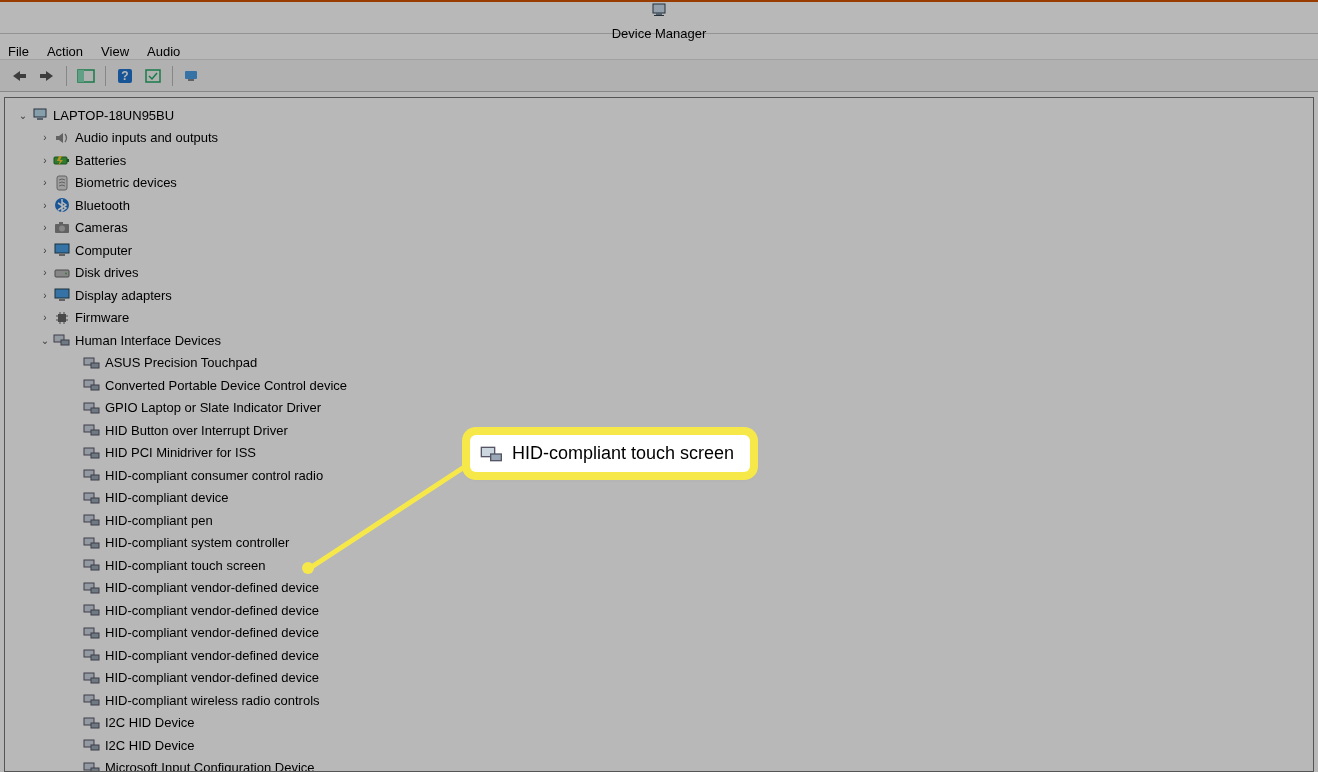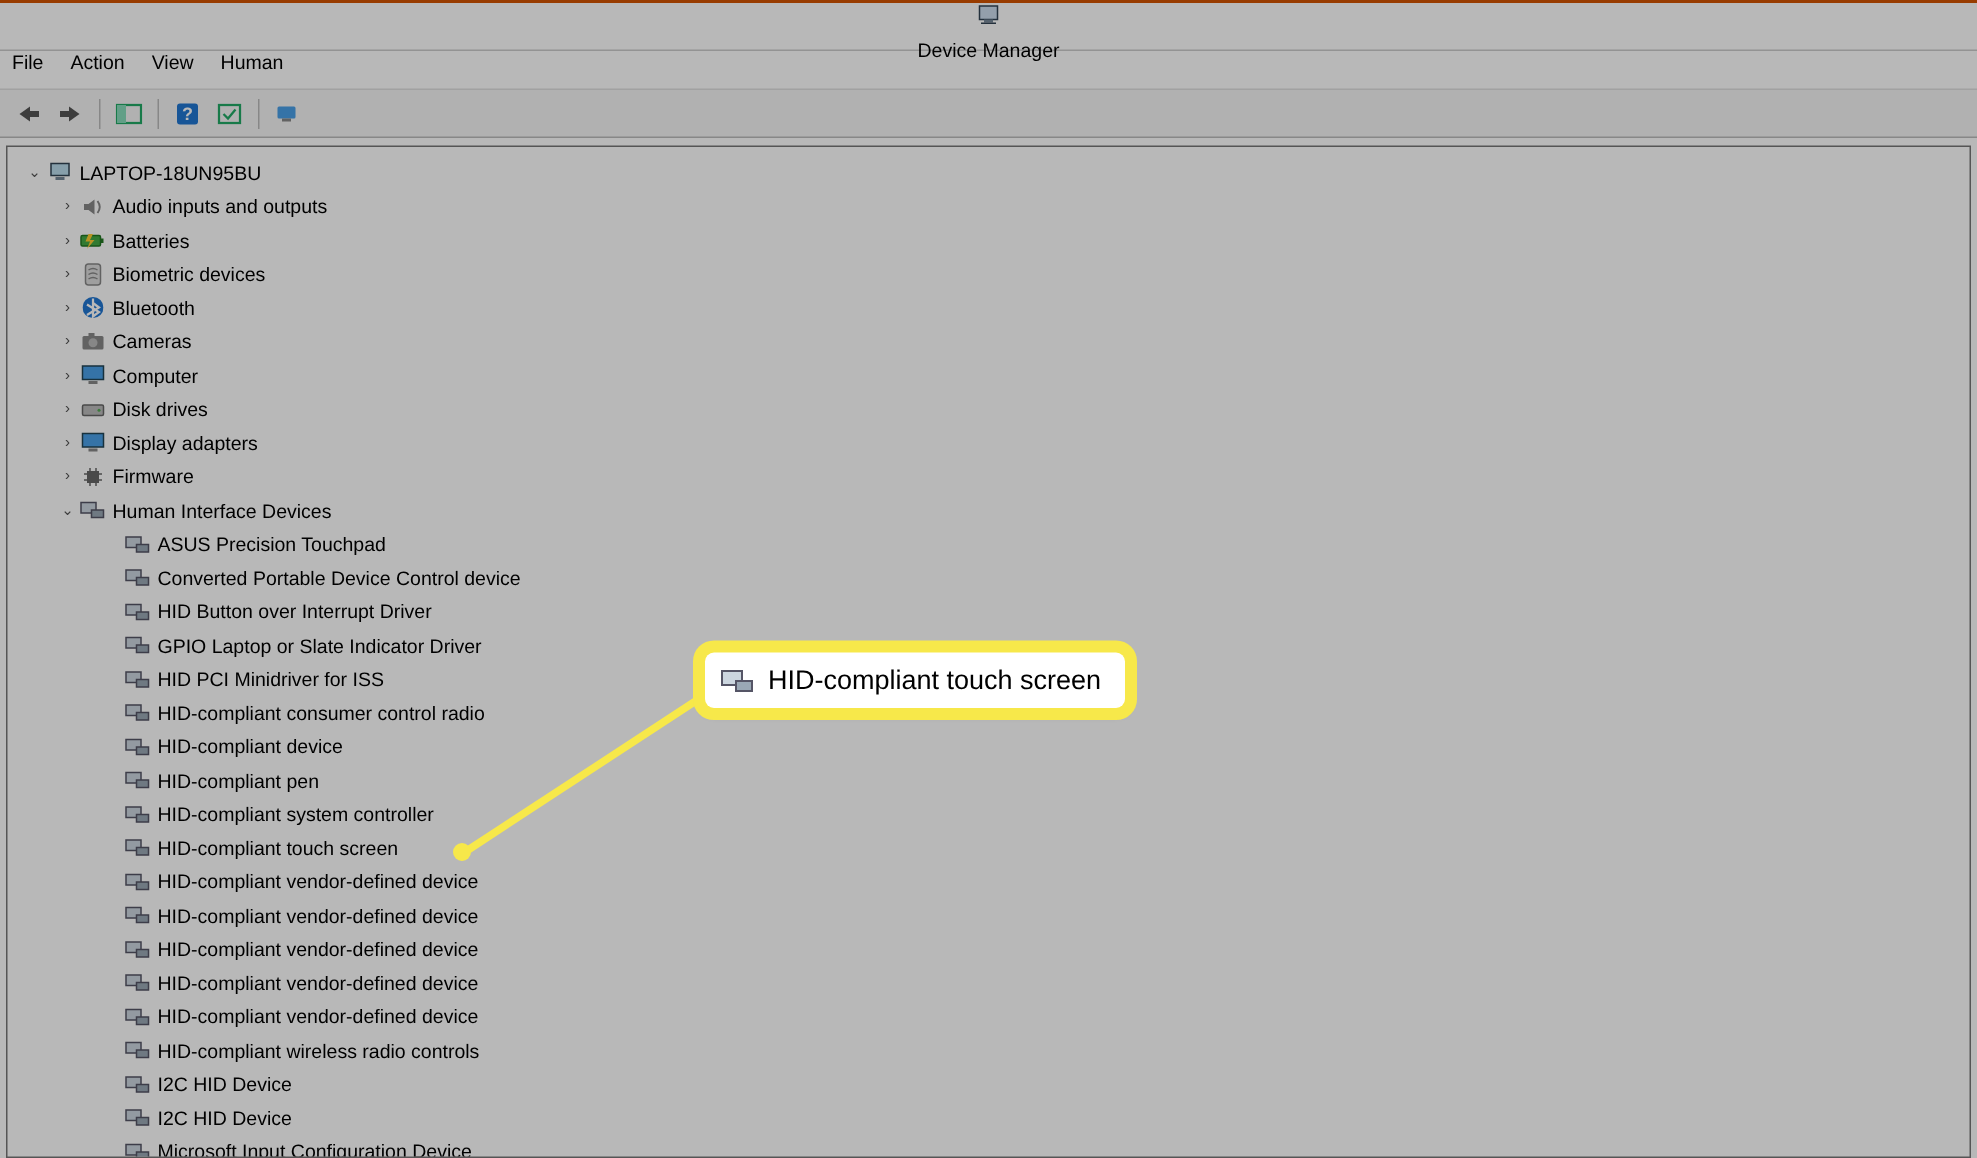--- a/index.html
+++ b/index.html
@@ -35,21 +35,21 @@
     gap: 8px;
     flex-direction: column;
   }
   .titlebar .app-icon {
     width: 16px; height: 16px;
     display: flex; align-items: center; justify-content: center;
   }
   .titlebar .title-text { color: #000; }
   .menubar {
     display: flex;
-    align-items: flex-start;
+    align-items: flex-end;
     height: 26px;
     padding: 0 8px;
     background: #fff;
     gap: 18px;
     border-bottom: 1px solid #e0e0e0;
   }
   .menubar .menu-item {
     color: #000;
     cursor: default;
   }
@@ -149,21 +149,21 @@
       <rect x="3" y="13" width="10" height="1" fill="#345"></rect>
     </svg>
   </span>
   <span class="title-text">Device Manager</span>
 </div>
 
 <div class="menubar">
   <span class="menu-item">File</span>
   <span class="menu-item">Action</span>
   <span class="menu-item">View</span>
-  <span class="menu-item">Human</span>
+  <span class="menu-item">Audio</span>
 </div>
 
 <div class="toolbar">
   <div class="tb-btn">
     <svg width="18" height="14" viewBox="0 0 18 14">
         <path d="M10 2 L3 7 L10 12 Z" fill="#555"></path>
         <rect x="8" y="5" width="8" height="4" fill="#555"></rect>
       </svg>
   </div>
   <div class="tb-btn">
@@ -344,30 +344,30 @@
         </span>
         <span>Converted Portable Device Control device</span>
       </div>
       <div class="tree-row indent-2">
         <span class="tree-icon">
           <svg width="18" height="14" viewBox="0 0 18 14">
             <rect x="1" y="2" width="10" height="7" fill="#ccd6df" stroke="#556"></rect>
             <rect x="8" y="7" width="8" height="5" fill="#9aa8b5" stroke="#556"></rect>
           </svg>
         </span>
+        <span>GPIO Laptop or Slate Indicator Driver</span>
+      </div>
+      <div class="tree-row indent-2">
+        <span class="tree-icon">
+          <svg width="18" height="14" viewBox="0 0 18 14">
+            <rect x="1" y="2" width="10" height="7" fill="#ccd6df" stroke="#556"></rect>
+            <rect x="8" y="7" width="8" height="5" fill="#9aa8b5" stroke="#556"></rect>
+          </svg>
+        </span>
         <span>HID Button over Interrupt Driver</span>
-      </div>
-      <div class="tree-row indent-2">
-        <span class="tree-icon">
-          <svg width="18" height="14" viewBox="0 0 18 14">
-            <rect x="1" y="2" width="10" height="7" fill="#ccd6df" stroke="#556"></rect>
-            <rect x="8" y="7" width="8" height="5" fill="#9aa8b5" stroke="#556"></rect>
-          </svg>
-        </span>
-        <span>GPIO Laptop or Slate Indicator Driver</span>
       </div>
       <div class="tree-row indent-2">
         <span class="tree-icon">
           <svg width="18" height="14" viewBox="0 0 18 14">
             <rect x="1" y="2" width="10" height="7" fill="#ccd6df" stroke="#556"></rect>
             <rect x="8" y="7" width="8" height="5" fill="#9aa8b5" stroke="#556"></rect>
           </svg>
         </span>
         <span>HID PCI Minidriver for ISS</span>
       </div>

